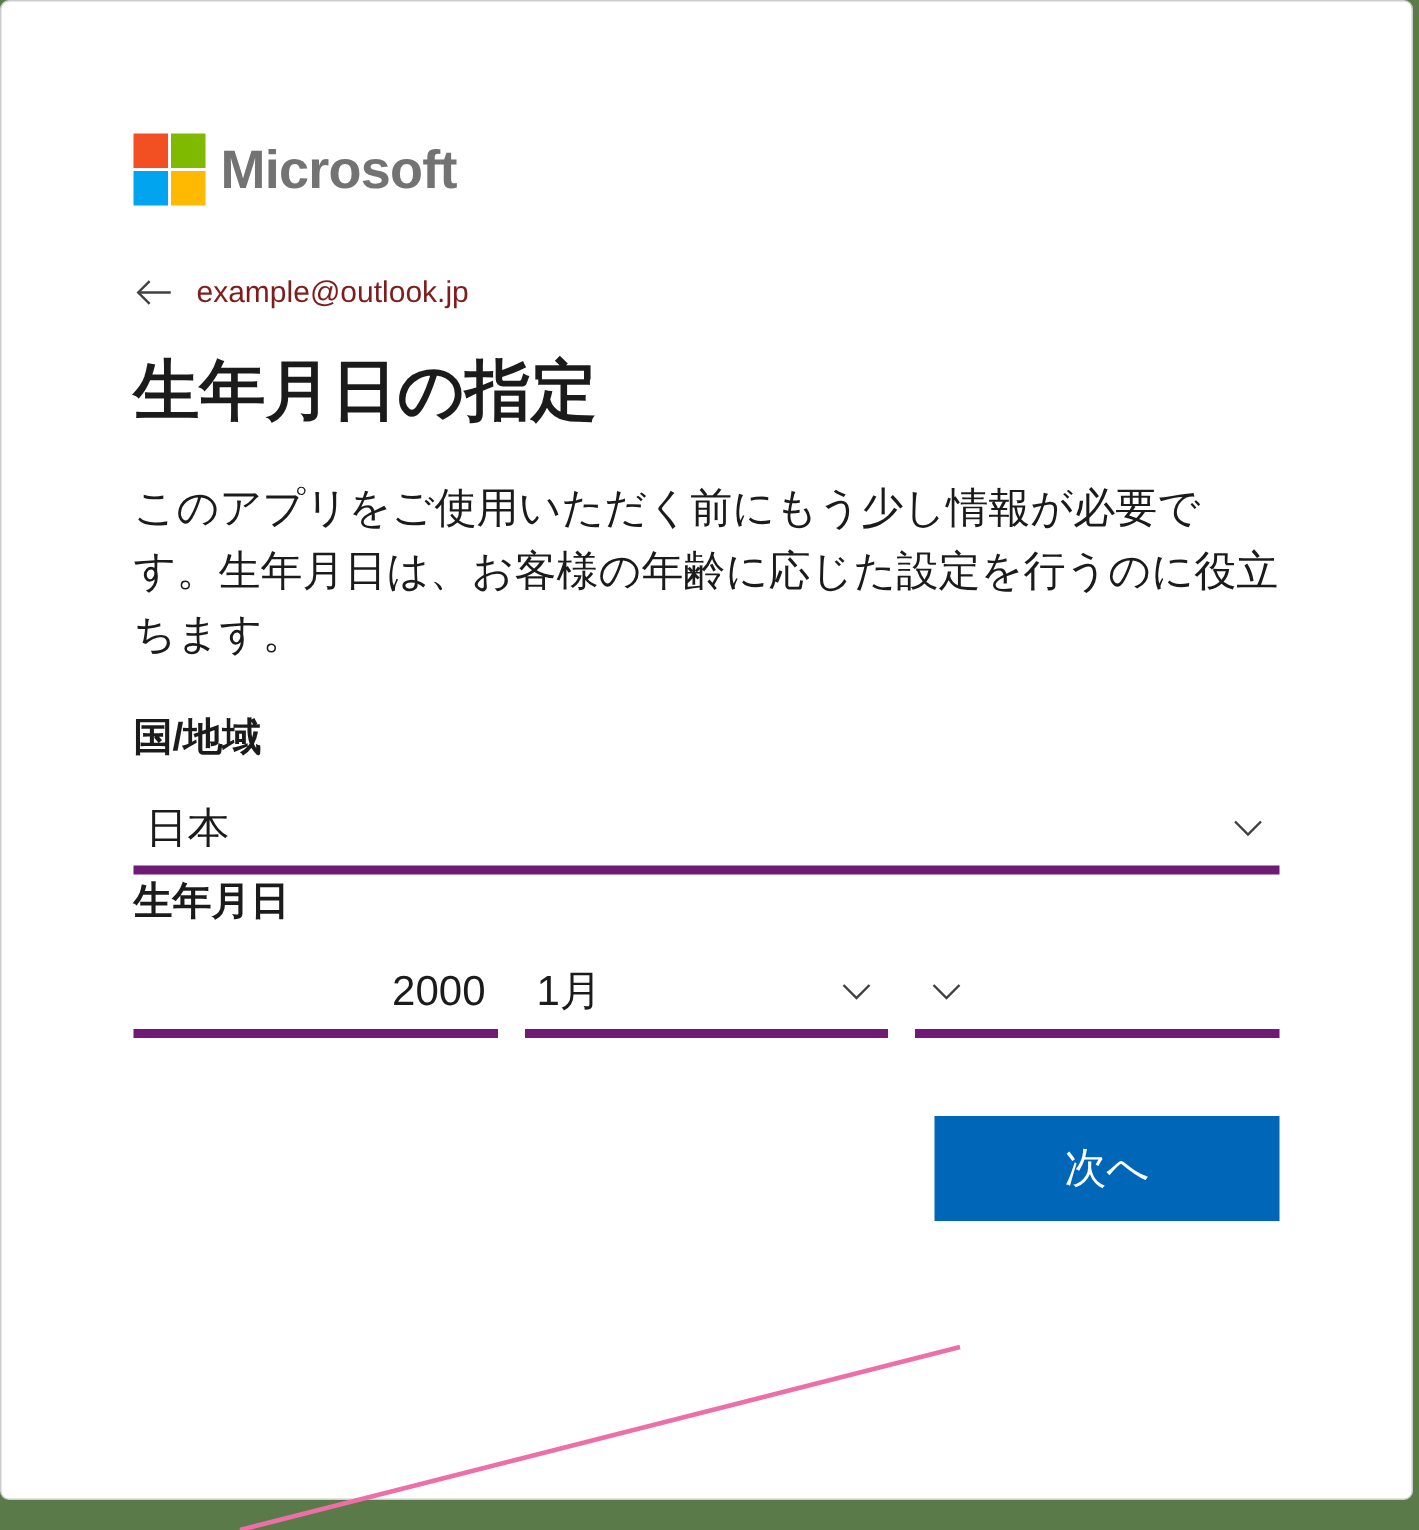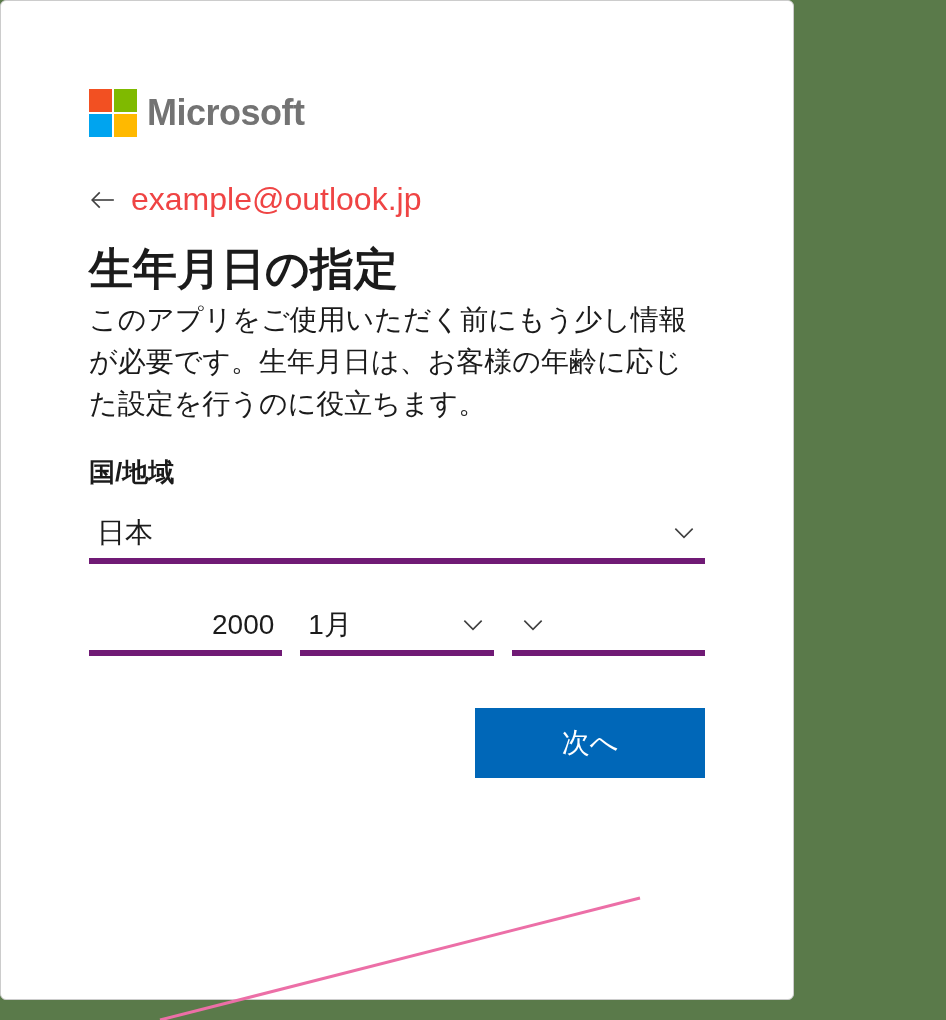--- a/index.html
+++ b/index.html
@@ -11,21 +11,21 @@
       font-family: "Segoe UI", "Yu Gothic UI", "Meiryo UI", sans-serif;
       background: #5a7a4a;
       width: 946px;
       height: 1020px;
       position: relative;
     }
     .card {
       position: absolute;
       top: 0;
       left: 0;
-      width: 794px;
+      width: 942px;
       height: 1000px;
       background: #fff;
       border: 1px solid #ccc;
       border-radius: 6px;
       padding: 88px 88px 40px 88px;
     }
     .logo-row {
       display: flex;
       align-items: center;
       gap: 10px;
@@ -64,36 +64,36 @@
       cursor: pointer;
     }
     .back-arrow svg {
       width: 26px;
       height: 26px;
       stroke: #404040;
       stroke-width: 1.5;
       fill: none;
     }
     .email {
-      font-size: 32px;
-      color: #ef4444;
+      font-size: 20px;
+      color: #7f1d1d;
     }
     .page-title {
       font-size: 44px;
       font-weight: 700;
       color: #1b1b1b;
+      margin-bottom: 28px;
     }
     .description {
       font-size: 28px;
       line-height: 1.5;
       color: #1b1b1b;
       margin-bottom: 30px;
     }
     .field-group {
-      margin-bottom: 36px;
     }
     .field-label {
       font-size: 26px;
       font-weight: 600;
       color: #1b1b1b;
       margin-bottom: 18px;
     }
     .select-wrap {
       position: relative;
       border-bottom: 6px solid #701a75;
@@ -193,20 +193,21 @@
       <div class="select-value">日本</div>
       <div class="chevron">
         <svg viewBox="0 0 24 24">
             <polyline points="4,8 12,16 20,8"></polyline>
           </svg>
       </div>
     </div>
   </div>
 
   <div class="field-group">
+    <div class="field-label">生年月日</div>
     <div class="dob-row">
       <div class="select-wrap">
         <input class="year-input" type="text" value="2000" style="">
       </div>
       <div class="select-wrap">
         <div class="select-value">1月</div>
         <div class="chevron">
           <svg viewBox="0 0 24 24">
               <polyline points="4,8 12,16 20,8"></polyline>
             </svg>

